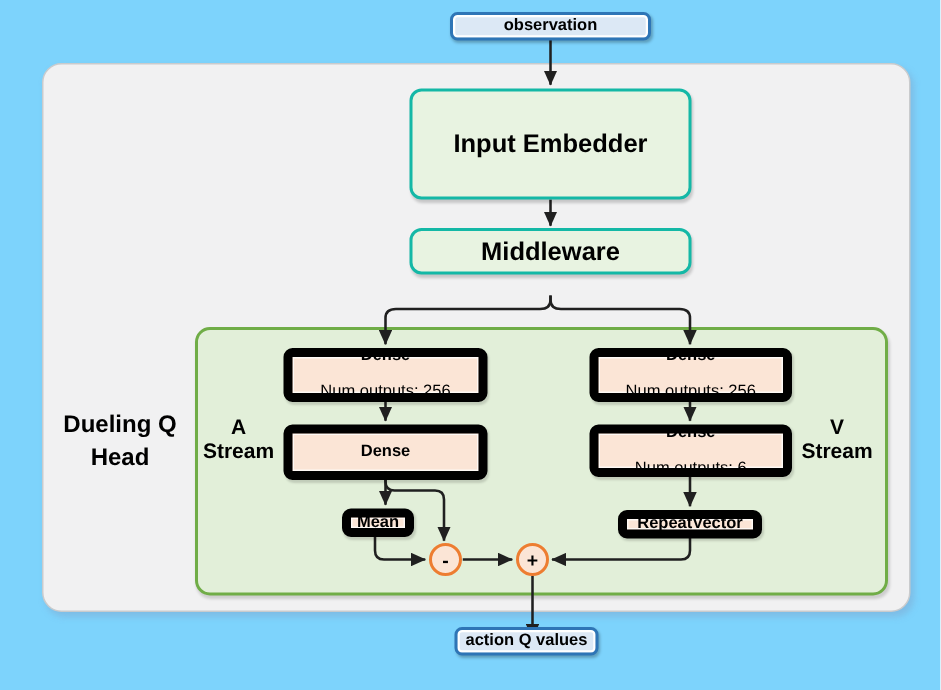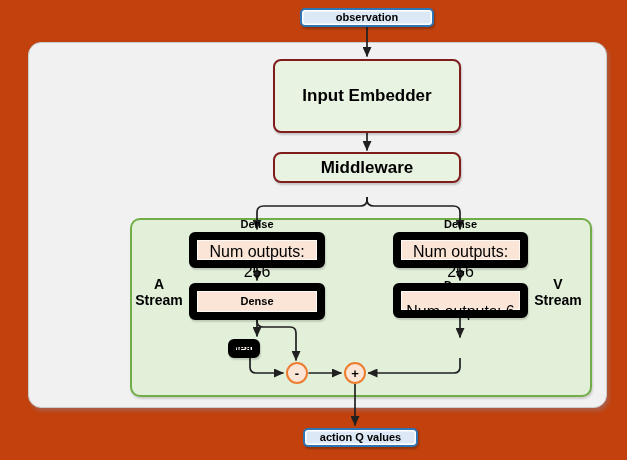--- a/index.html
+++ b/index.html
@@ -1,38 +1,38 @@
 <!DOCTYPE html>
 <html><head>
 <meta charset="utf-8">
 <style>
   html,body{margin:0;padding:0;background:#ffffff;}
-  .canvas{position:relative;width:627px;height:460px;background:#c2410c;
+  .canvas{position:relative;width:627px;height:460px;background:#7dd3fc;
           font-family:"Liberation Sans",sans-serif;color:#000;overflow:hidden;}
   .abs{position:absolute;box-sizing:border-box;}
   .outer{left:28px;top:42px;width:579px;height:366px;background:#f1f1f2;
          border:1.5px solid #c9cbcd;border-radius:13px;
          box-shadow:2px 3px 4px rgba(130,150,190,.35);}
   .inner-green{left:130px;top:218px;width:462px;height:179px;background:#e2efd9;
          border:2px solid #70ad47;border-radius:10px;
          box-shadow:1px 2px 2px rgba(0,0,0,.15);}
   .box{display:flex;flex-direction:column;align-items:center;justify-content:center;
        text-align:center;line-height:1.25;}
-  .green-box{background:#e8f3e1;border:2px solid #7f1d1d;border-radius:8px;
+  .green-box{background:#e8f3e1;border:2px solid #14b8a6;border-radius:8px;
        box-shadow:1px 2px 2px rgba(0,0,0,.18);}
   .blue-box{background:#dce8f5;border:2px solid #2e75b6;border-radius:5px;
        box-shadow:inset 0 0 0 1.5px #ffffff,1px 1.5px 2px rgba(0,0,0,.25);}
-  .orange-box{background:#fbe5d6;border:8px solid #000000;border-radius:6px;
+  .orange-box{background:#fbe5d6;border:6px solid #000000;border-radius:6px;
        box-shadow:inset 0 0 0 1px rgba(255,255,255,.75),1px 1.5px 1.5px rgba(0,0,0,.15);gap:10px;}
   .circle{width:22px;height:22px;border-radius:50%;background:#fbe5d6;
        border:2px solid #ed7d31;display:flex;align-items:center;justify-content:center;
        font-weight:700;font-size:13px;line-height:1;}
   .t17{font-size:17px;font-weight:700;}
   .t11b{font-size:11px;font-weight:700;}
-  .t11{font-size:16px;font-weight:400;}
+  .t11{font-size:11px;font-weight:400;}
   .side-label{font-size:16px;font-weight:700;text-align:center;line-height:1.35;}
   .stream-label{font-size:14px;font-weight:700;text-align:center;line-height:1.15;}
   .wires{left:0;top:0;width:627px;height:460px;pointer-events:none;}
 </style>
 </head>
 <body>
 
 <div class="canvas">
 
   <div class="abs outer"></div>
@@ -58,21 +58,21 @@
       <path marker-end="url(#ah)" d="M460 318 L460 337.5"></path>
       <path marker-end="url(#ah)" d="M460 358 L460 367 Q460 373 454 373 L368 373"></path>
       <path marker-end="url(#ah)" d="M355 384 L355 425.5"></path>
     </g>
   </svg>
 
   <div class="abs box blue-box t11b" style="left:300px;top:8px;width:134px;height:19px;">
     <span>observation</span>
   </div>
 
-  <div class="abs box blue-box t11b" style="left:303px;top:428px;width:115px;height:19px;text-align:center;">
+  <div class="abs box blue-box t11b" style="left:303px;top:418px;width:96px;height:19px;text-align:center;">
     <span>action Q values</span>
   </div>
 
   <div class="abs box green-box t17" style="left:273px;top:59px;width:188px;height:74px;">
     <span>Input Embedder</span>
   </div>
 
   <div class="abs box green-box t17" style="left:273px;top:152px;width:188px;height:31px;">
     <span>Middleware</span>
   </div>
@@ -87,31 +87,38 @@
 
   <div class="abs box orange-box" style="left:393px;top:232px;width:135px;height:36px;">
     <span class="t11b">Dense</span>
     <span class="t11">Num outputs: 256</span>
   </div>
   <div class="abs box orange-box" style="left:393px;top:283px;width:135px;height:35px;">
     <span class="t11b">Dense</span>
     <span class="t11">Num outputs: 6</span>
   </div>
 
-  <div class="abs box orange-box t11b" style="left:228px;top:339px;width:32px;height:19px;">
+  <div class="abs box orange-box t11b" style="left:228px;top:339px;width:48px;height:19px;">
     <span>Mean</span>
+  </div>
+  <div class="abs box orange-box t11b" style="left:412px;top:340px;width:96px;height:19px;">
+    <span>RepeatVector</span>
   </div>
 
   <div class="abs circle" style="left:286px;top:362px;">
     <span>-</span>
   </div>
   <div class="abs circle" style="left:344px;top:362px;">
     <span>+</span>
   </div>
 
+  <div class="abs side-label" style="left:30px;top:273px;width:100px;">
+    <div>Dueling Q</div>
+    <div>Head</div>
+  </div>
 
   <div class="abs stream-label" style="left:128px;top:276px;width:62px;">
     <div>A</div>
     <div>Stream</div>
   </div>
 
   <div class="abs stream-label" style="left:527px;top:276px;width:62px;">
     <div>V</div>
     <div>Stream</div>
   </div>

